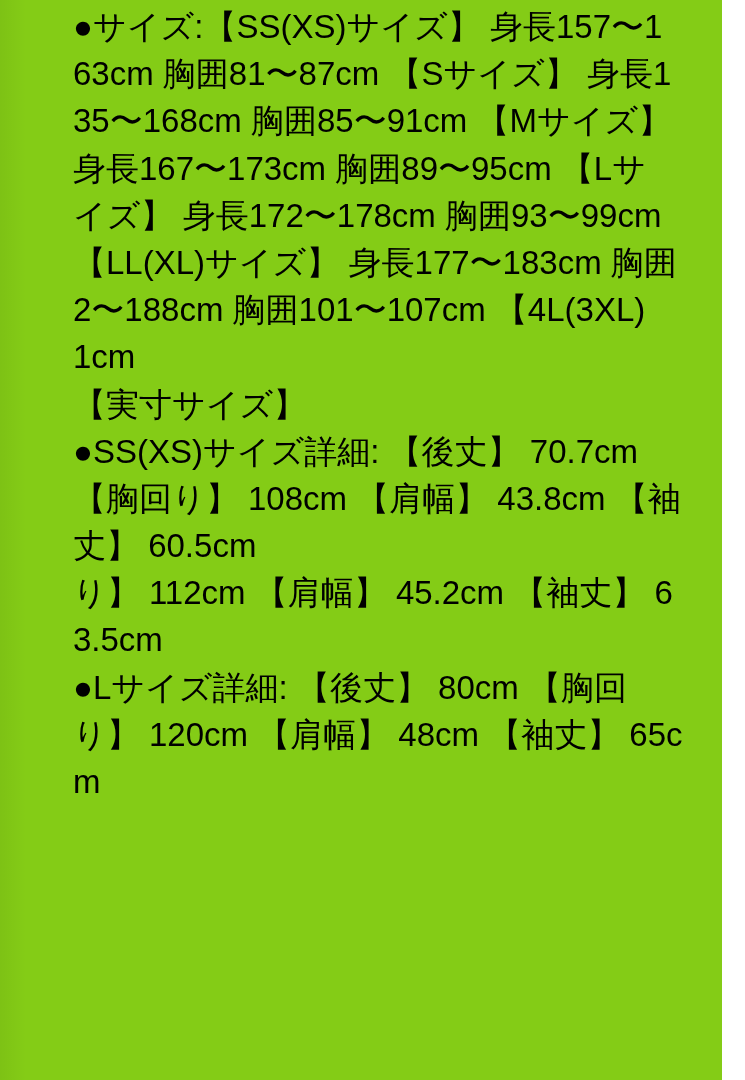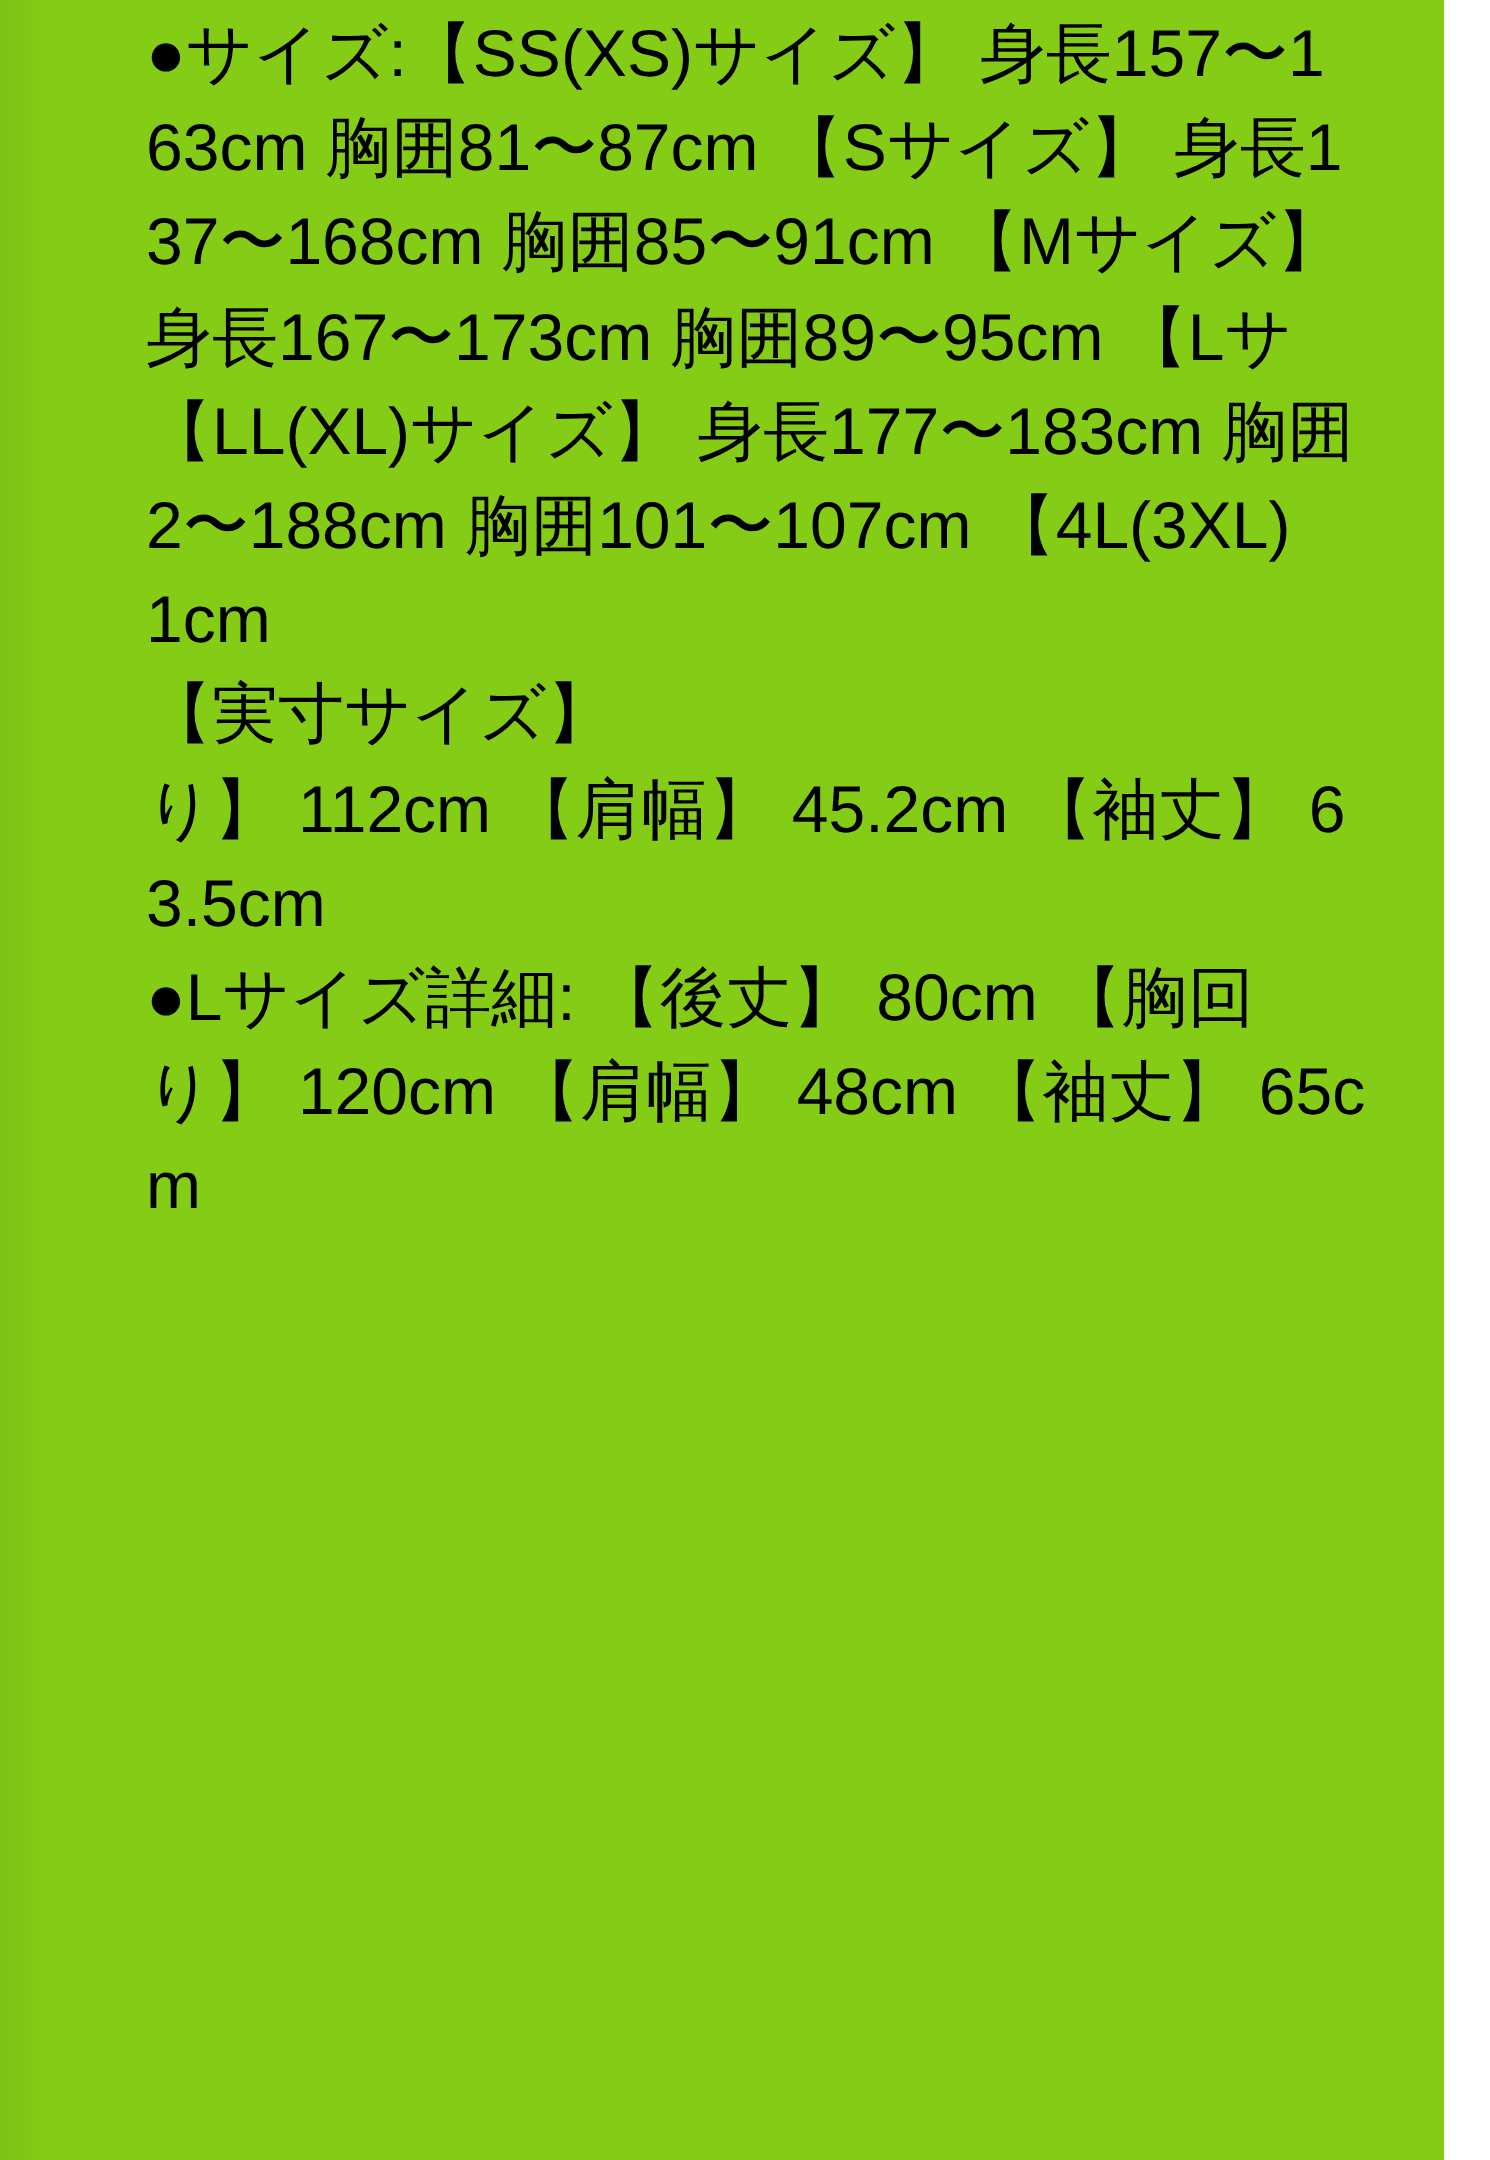--- a/index.html
+++ b/index.html
@@ -37,31 +37,37 @@
 </style>
 </head>
 <body>
 
 <div class="screen">
   <div class="description">
 
     <div>
       <div class="line">●サイズ:【SS(XS)サイズ】 身長157〜1</div>
       <div class="line">63cm 胸囲81〜87cm 【Sサイズ】 身長1</div>
-      <div class="line">37〜168cm 胸囲85〜91cm 【Mサイズ】</div>
+      <div class="line">35〜168cm 胸囲85〜91cm 【Mサイズ】</div>
       <div class="line">身長167〜173cm 胸囲89〜95cm 【Lサ</div>
+      <div class="line">イズ】 身長172〜178cm 胸囲93〜99cm</div>
       <div class="line">【LL(XL)サイズ】 身長177〜183cm 胸囲</div>
       <div class="line">2〜188cm 胸囲101〜107cm 【4L(3XL)</div>
       <div class="line">1cm</div>
     </div>
 
     <div>
       <div class="line">【実寸サイズ】</div>
     </div>
 
+    <div>
+      <div class="line">●SS(XS)サイズ詳細: 【後丈】 70.7cm</div>
+      <div class="line">【胸回り】 108cm 【肩幅】 43.8cm 【袖</div>
+      <div class="line">丈】 60.5cm</div>
+    </div>
 
     <div>
       <div class="line">り】 112cm 【肩幅】 45.2cm 【袖丈】 6</div>
     </div>
 
     <div>
       <div class="line">3.5cm</div>
     </div>
 
     <div>

